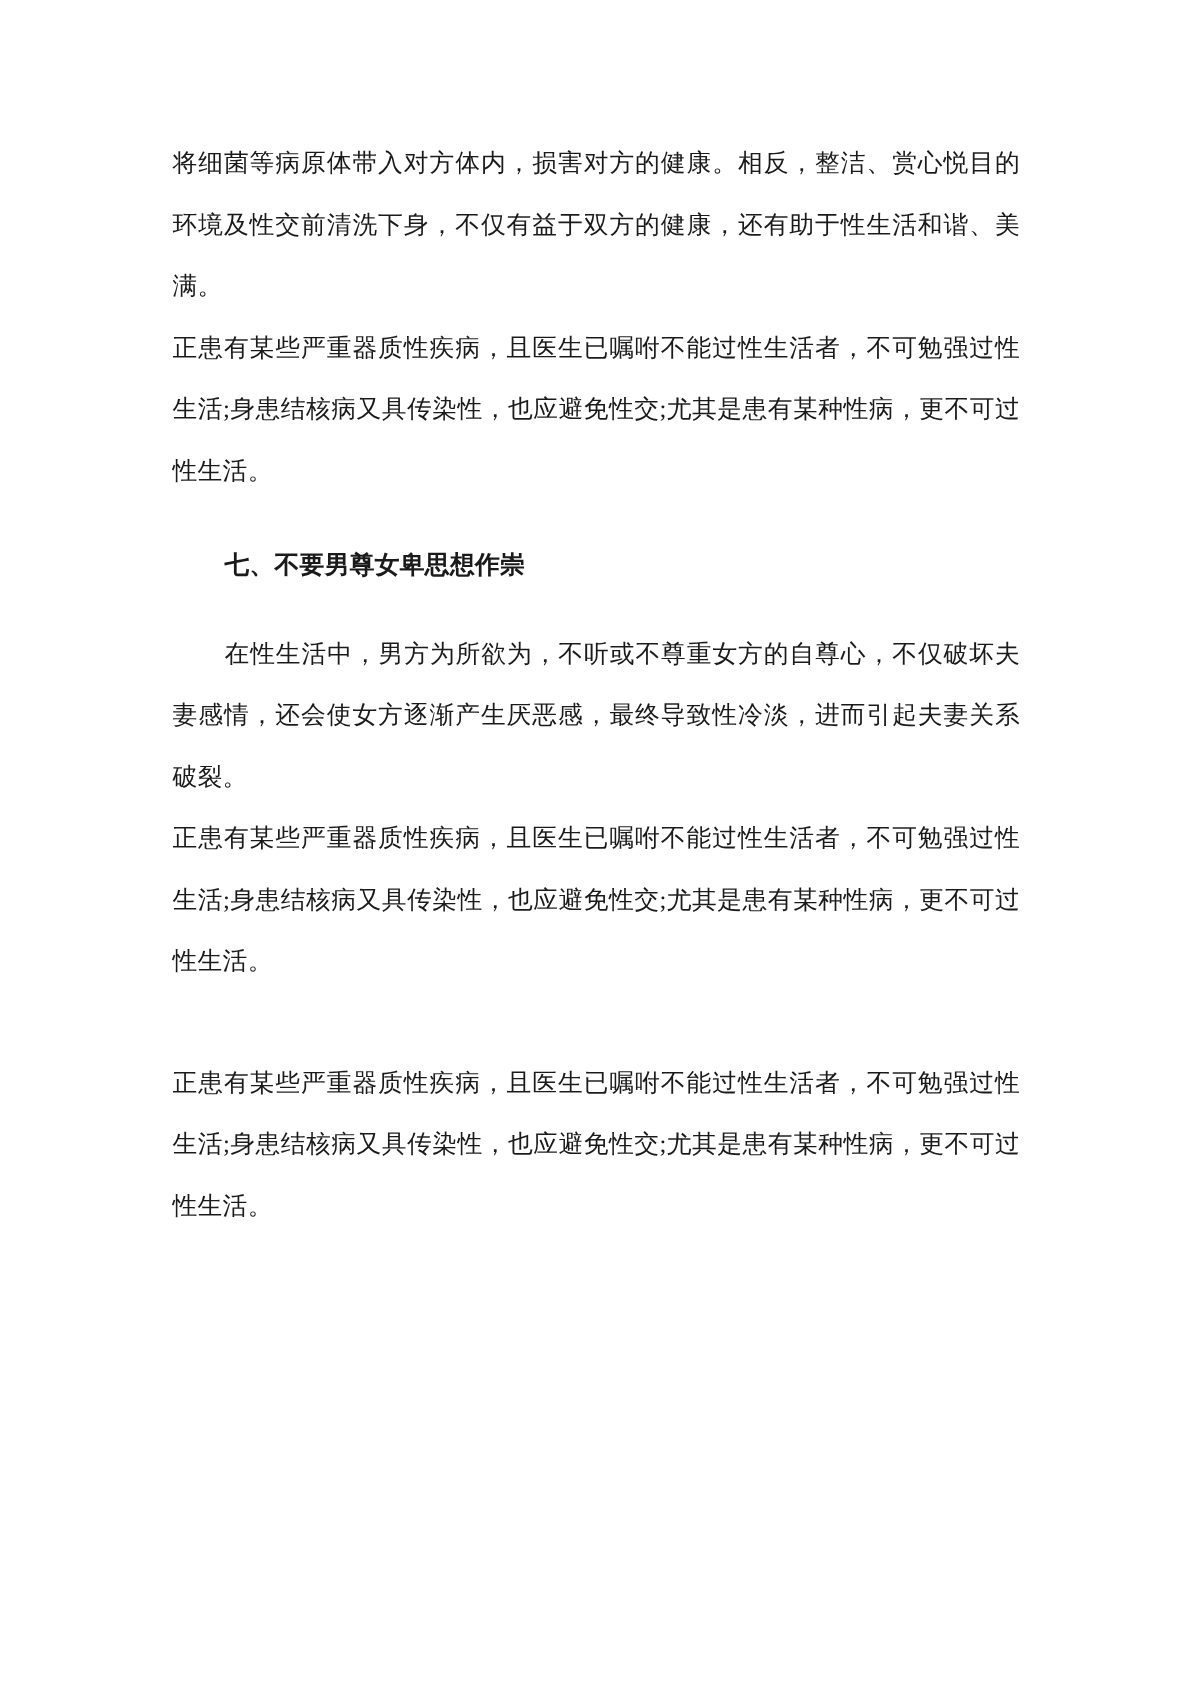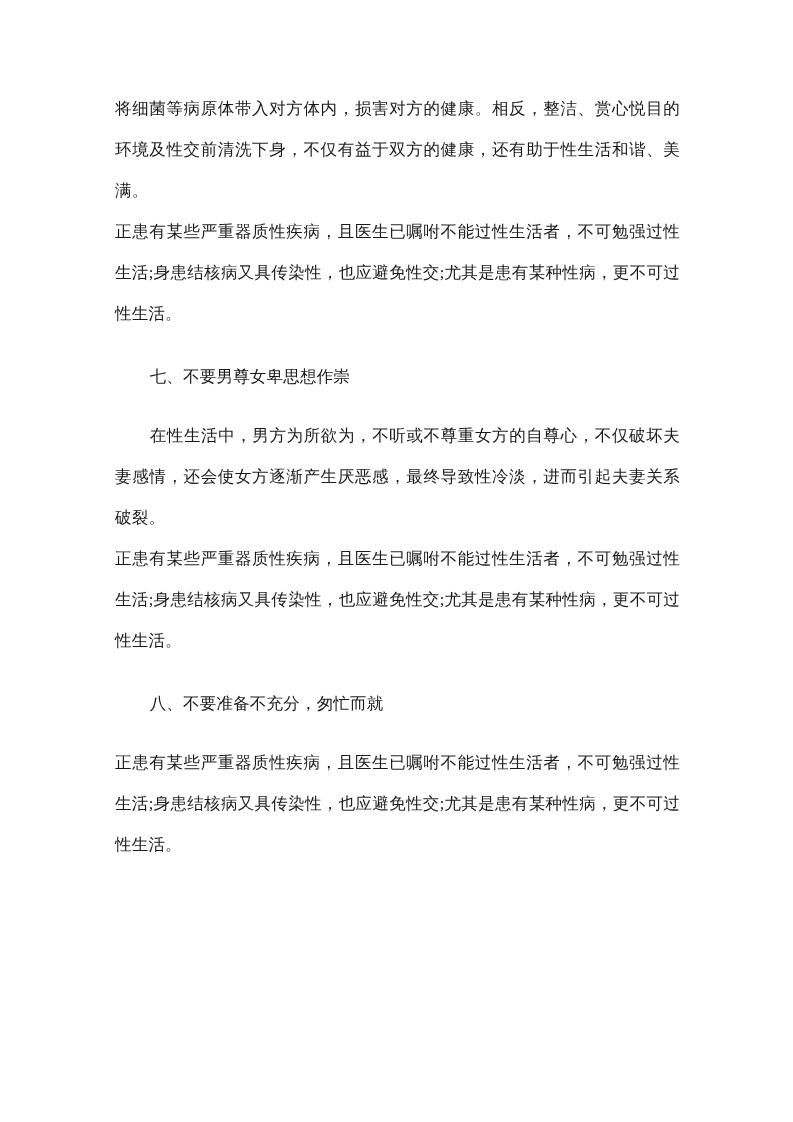--- a/index.html
+++ b/index.html
@@ -30,21 +30,21 @@
     text-align: justify;
     text-justify: inter-ideograph;
     letter-spacing: 0.2px;
     white-space: pre-wrap;
   }
   p.para-indent {
     text-indent: 2.1em;
   }
   p.heading {
     text-indent: 2.1em;
-    font-weight: normal;
+    font-weight: bold;
   }
   .gap-small { height: 18px; }
   .gap-med { height: 22px; }
 </style>
 </head>
 <body>
 
 <div class="page">
   <div class="content">
 
@@ -57,21 +57,20 @@
     <p class="heading">七、不要男尊女卑思想作崇</p>
 
     <div class="gap-small"></div>
 
     <p class="para-indent">在性生活中，男方为所欲为，不听或不尊重女方的自尊心，不仅破坏夫妻感情，还会使女方逐渐产生厌恶感，最终导致性冷淡，进而引起夫妻关系破裂。</p>
 
     <p class="body-para">正患有某些严重器质性疾病，且医生已嘱咐不能过性生活者，不可勉强过性生活;身患结核病又具传染性，也应避免性交;尤其是患有某种性病，更不可过性生活。</p>
 
     <div class="gap-med"></div>
 
-    <p class="heading">八、不要准备不充分，匆忙而就</p>
 
     <div class="gap-small"></div>
 
 
     <p class="body-para">正患有某些严重器质性疾病，且医生已嘱咐不能过性生活者，不可勉强过性生活;身患结核病又具传染性，也应避免性交;尤其是患有某种性病，更不可过性生活。</p>
 
   </div>
 </div>
 
 </body></html>

